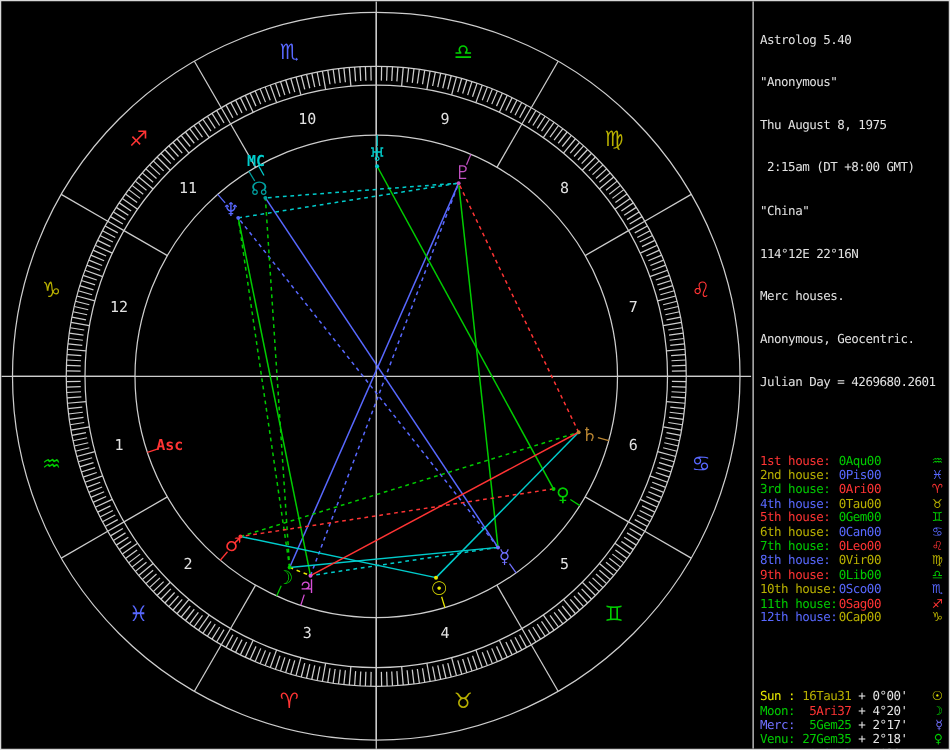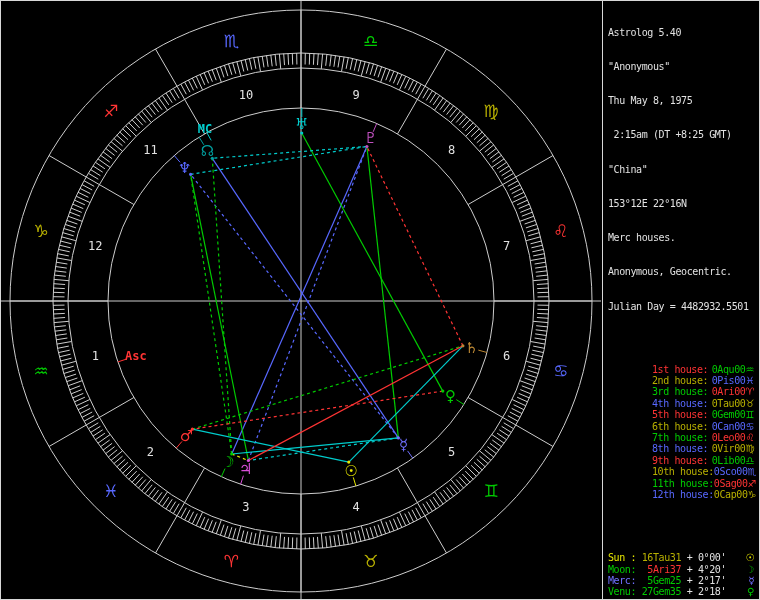--- a/index.html
+++ b/index.html
@@ -11,21 +11,21 @@
   }
   .wheel{position:absolute;left:0;top:0;width:601px;height:598px;overflow:hidden;}
   .sidebar{
     position:absolute;left:601px;top:0;width:157px;height:598px;
     border-left:1px solid #d8d8d8;box-sizing:border-box;
     padding:3px 2px 0 5px;color:#e2e2e2;
     font-size:10px;line-height:11.4px;letter-spacing:-0.4px;
     white-space:pre;overflow:hidden;
   }
   .row{display:flex;}
-  .hl{display:inline-block;width:63px;margin-left:44px;}
+  .hl{display:inline-block;width:63px;}
   .g{margin-left:auto;padding-right:3px;font-family:"DejaVu Sans",sans-serif;font-size:10px;line-height:11.4px;}
   .sp{height:6px;}
 </style>
 </head>
 <body>
 
 <div class="app">
   <div class="wheel" id="wheel"><svg width="600" height="600" viewBox="0 0 600 600" xmlns="http://www.w3.org/2000/svg">
         <line x1="0" y1="300" x2="600" y2="300" stroke="#cdcdcd" stroke-width="1"></line>
         <line x1="300" y1="0" x2="300" y2="600" stroke="#cdcdcd" stroke-width="1"></line>
@@ -501,27 +501,27 @@
         <circle cx="211.3" cy="157.3" r="1.6" fill="#00a0a0"></circle>
         <text x="206.5" y="154.7" text-anchor="middle" font-family="DejaVu Sans, sans-serif" font-size="15" fill="#00a0a0">☊</text>
         <line x1="210.2" y1="139.4" x2="205.8" y2="131.5" stroke="#00cccc" stroke-width="1"></line>
         <text x="203.9" y="132.0" text-anchor="middle" font-family="DejaVu Sans Mono, monospace" font-size="12" font-weight="bold" fill="#00cccc">MC</text>
         <line x1="125.4" y1="358.1" x2="116.9" y2="360.9" stroke="#ff3434" stroke-width="1"></line>
         <text x="134.9" y="358.9" text-anchor="middle" font-family="DejaVu Sans Mono, monospace" font-size="12" font-weight="bold" fill="#ff3434">Asc</text>
       </svg></div>
   <div class="sidebar">
     <div>Astrolog 5.40</div>
     <div>"Anonymous"</div>
-    <div>Thu May 8, 1975</div>
-    <div> 2:15am (DT +8:25 GMT)</div>
+    <div>Thu August 8, 1975</div>
+    <div> 2:15am (DT +8:00 GMT)</div>
     <div>"China"</div>
-    <div>153°12E 22°16N</div>
+    <div>114°12E 22°16N</div>
     <div>Merc houses.</div>
     <div>Anonymous, Geocentric.</div>
-    <div>Julian Day = 4482932.5501</div>
+    <div>Julian Day = 4269680.2601</div>
     <div class="sp"></div>
     <div id="house-list"><div class="row"><span class="hl" style="color:#ff3434">1st house:</span><span style="color:#00cc00">0Aqu00</span><span class="g" style="color:#00cc00">♒</span></div><div class="row"><span class="hl" style="color:#b8b000">2nd house:</span><span style="color:#5868ff">0Pis00</span><span class="g" style="color:#5868ff">♓</span></div><div class="row"><span class="hl" style="color:#00cc00">3rd house:</span><span style="color:#ff3434">0Ari00</span><span class="g" style="color:#ff3434">♈</span></div><div class="row"><span class="hl" style="color:#5868ff">4th house:</span><span style="color:#b8b000">0Tau00</span><span class="g" style="color:#b8b000">♉</span></div><div class="row"><span class="hl" style="color:#ff3434">5th house:</span><span style="color:#00cc00">0Gem00</span><span class="g" style="color:#00cc00">♊</span></div><div class="row"><span class="hl" style="color:#b8b000">6th house:</span><span style="color:#5868ff">0Can00</span><span class="g" style="color:#5868ff">♋</span></div><div class="row"><span class="hl" style="color:#00cc00">7th house:</span><span style="color:#ff3434">0Leo00</span><span class="g" style="color:#ff3434">♌</span></div><div class="row"><span class="hl" style="color:#5868ff">8th house:</span><span style="color:#b8b000">0Vir00</span><span class="g" style="color:#b8b000">♍</span></div><div class="row"><span class="hl" style="color:#ff3434">9th house:</span><span style="color:#00cc00">0Lib00</span><span class="g" style="color:#00cc00">♎</span></div><div class="row"><span class="hl" style="color:#b8b000">10th house:</span><span style="color:#5868ff">0Sco00</span><span class="g" style="color:#5868ff">♏</span></div><div class="row"><span class="hl" style="color:#00cc00">11th house:</span><span style="color:#ff3434">0Sag00</span><span class="g" style="color:#ff3434">♐</span></div><div class="row"><span class="hl" style="color:#5868ff">12th house:</span><span style="color:#b8b000">0Cap00</span><span class="g" style="color:#b8b000">♑</span></div></div>
     <div class="sp"></div>
     <div id="planet-list"><div class="row"><span style="color:#e8e800">Sun :</span><span style="color:#b8b000"> 16Tau31</span><span> + 0°00'</span><span class="g" style="color:#e8e800">☉</span></div><div class="row"><span style="color:#00cc00">Moon:</span><span style="color:#ff3434">  5Ari37</span><span> + 4°20'</span><span class="g" style="color:#00cc00">☽</span></div><div class="row"><span style="color:#7070ff">Merc:</span><span style="color:#00cc00">  5Gem25</span><span> + 2°17'</span><span class="g" style="color:#7070ff">☿</span></div><div class="row"><span style="color:#00cc00">Venu:</span><span style="color:#00cc00"> 27Gem35</span><span> + 2°18'</span><span class="g" style="color:#00cc00">♀</span></div><div class="row"><span style="color:#ff3434">Mars:</span><span style="color:#5868ff"> 19Pis43</span><span> + 1°32'</span><span class="g" style="color:#ff3434">♂</span></div></div>
     
     
   </div>
 </div>
 
 </body></html>

